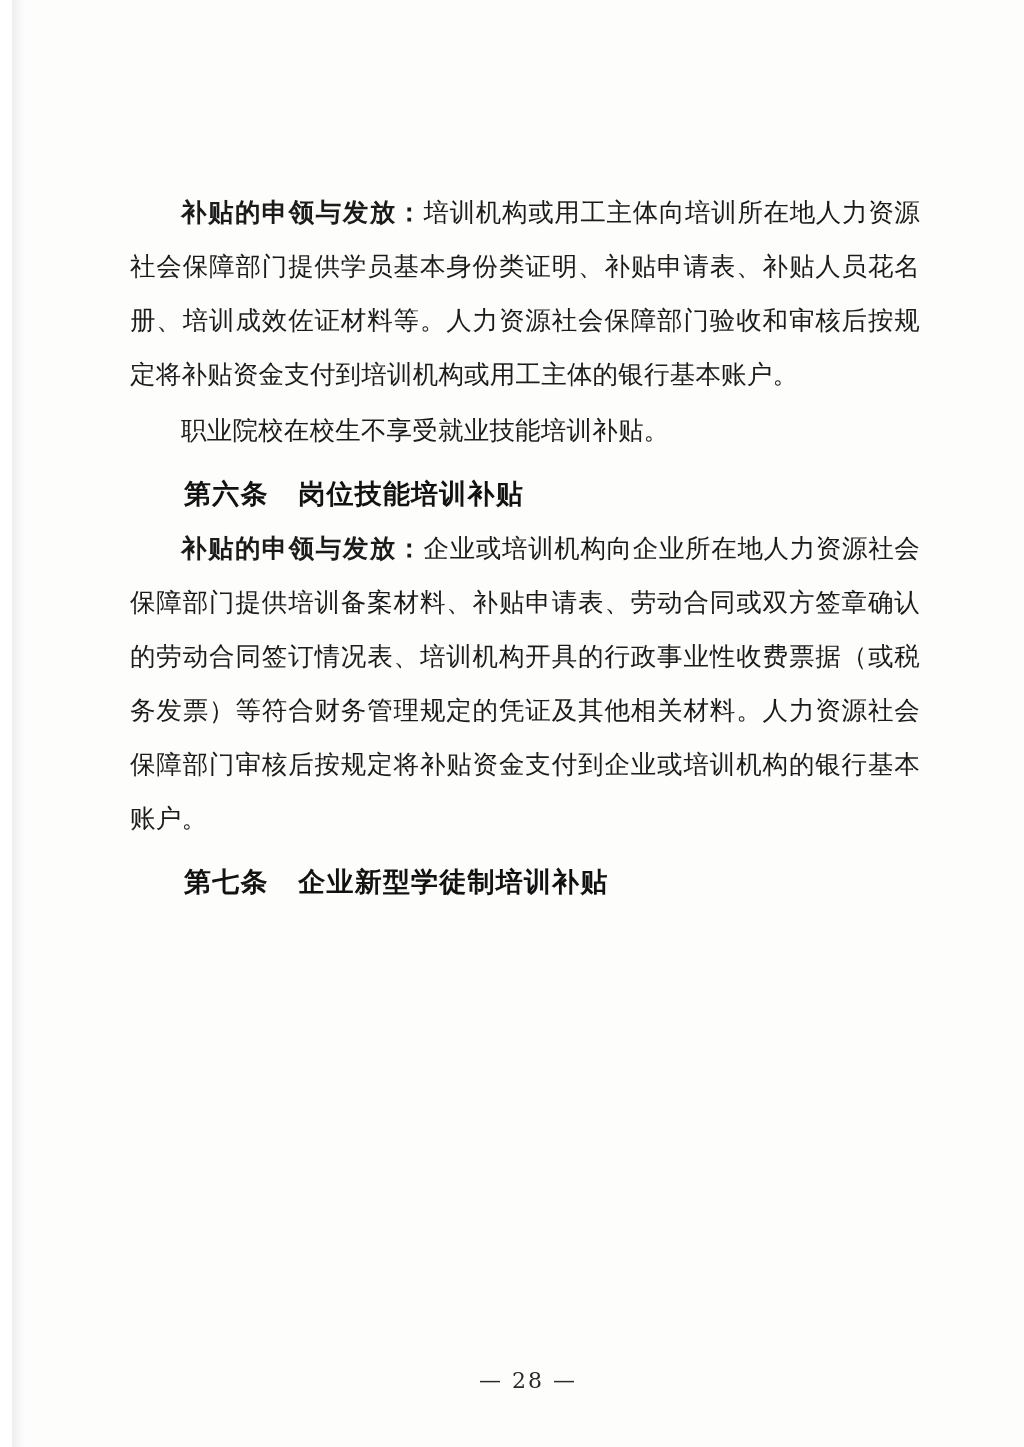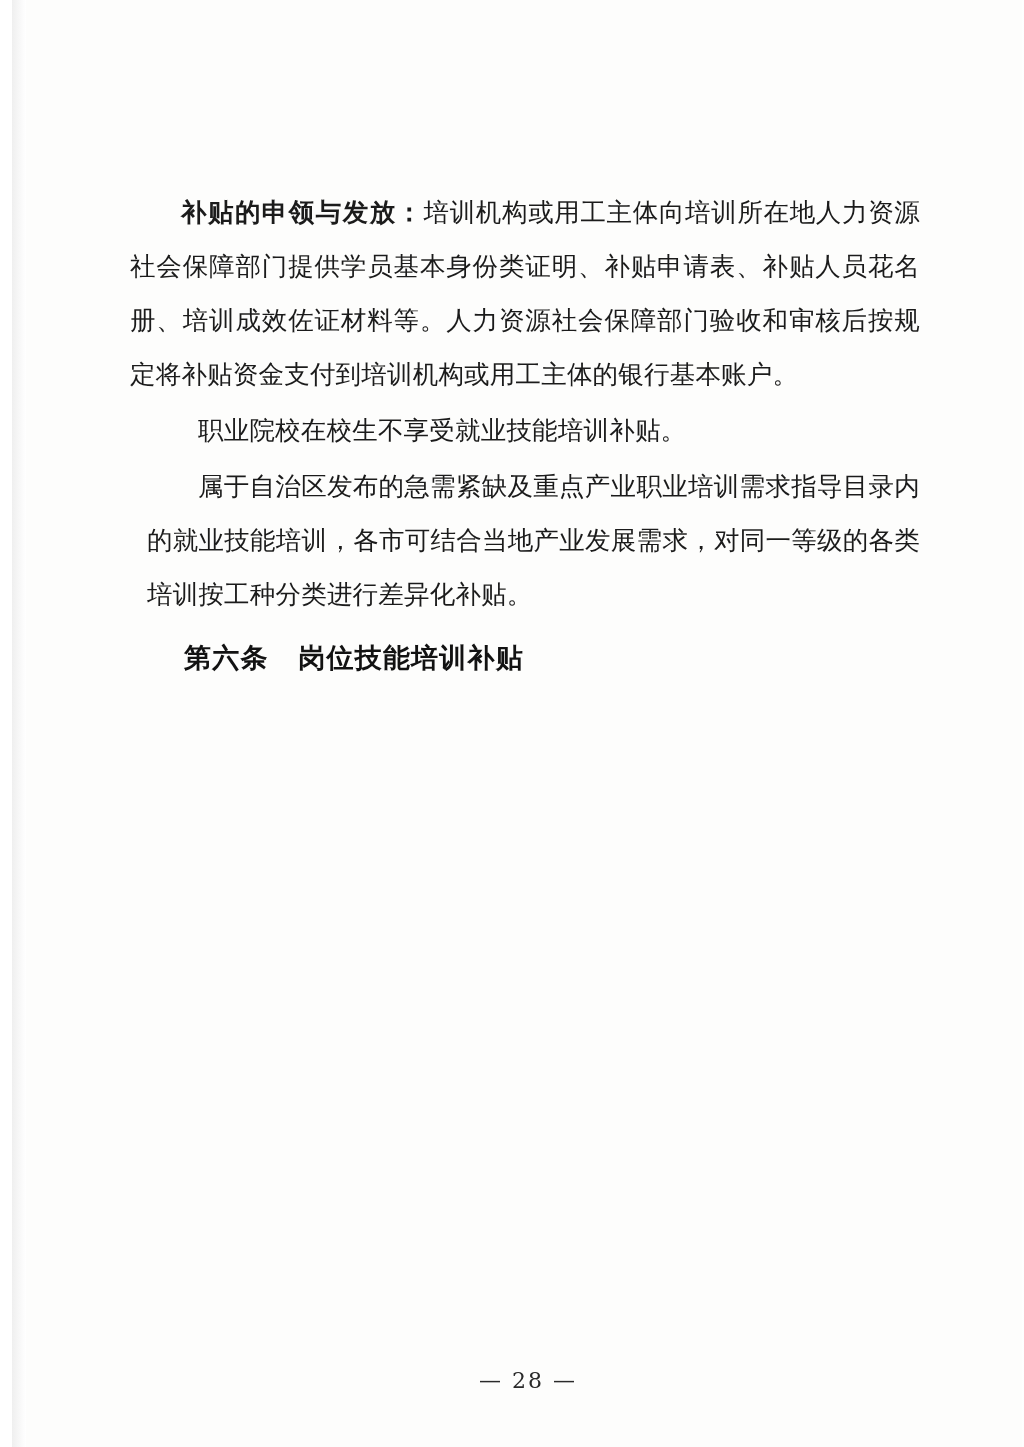--- a/index.html
+++ b/index.html
@@ -47,21 +47,20 @@
     line-height: 54px;
     color: #1b1b1b;
     text-align: justify;
     text-justify: inter-ideograph;
     text-indent: 2em;
     font-family: "DejaVu Serif", serif;
     letter-spacing: 0.2px;
   }
   p.para + p.para {
     margin-top: 2px;
-    margin-left: 17px;
   }
   .lead {
     font-weight: bold;
     font-family: "DejaVu Sans", sans-serif;
     letter-spacing: 1px;
   }
   .heading {
     margin: 10px 0 0 0;
     font-size: 27px;
     line-height: 54px;
@@ -98,25 +97,26 @@
 <div class="page">
   <div class="scan-edge-left"></div>
   <div class="scan-edge-right"></div>
 
   <div class="content">
 
     <p class="para"><span class="lead">补贴的申领与发放：</span><span>培训机构或用工主体向培训所在地人力资源社会保障部门提供学员基本身份类证明、补贴申请表、补贴人员花名册、培训成效佐证材料等。人力资源社会保障部门验收和审核后按规定将补贴资金支付到培训机构或用工主体的银行基本账户。</span></p>
 
     <p class="para"><span>职业院校在校生不享受就业技能培训补贴。</span></p>
 
-    <p class="para"><span>属于自治区发布的急需紧缺及重点产业职业培训需求指导目录内的就业技能培训，各市可结合当地产业发展需求，对同一等级的各类培训按工种分类进行差异化补贴。</span></p>
 
     <p class="heading"><span>第六条</span><span class="gap"></span><span>岗位技能培训补贴</span></p>
 
 
+    <p class="para"><span class="lead">补贴的申领与发放：</span><span>企业或培训机构向企业所在地人力资源社会保障部门提供培训备案材料、补贴申请表、劳动合同或双方签章确认的劳动合同签订情况表、培训机构开具的行政事业性收费票据（或税务发票）等符合财务管理规定的凭证及其他相关材料。人力资源社会保障部门审核后按规定将补贴资金支付到企业或培训机构的银行基本账户。</span></p>
 
+    <p class="heading"><span>第七条</span><span class="gap"></span><span>企业新型学徒制培训补贴</span></p>
 
   </div>
 
   <div class="footer">
     <span class="pg">— 28 —</span>
   </div>
 </div>
 
 </body></html>

